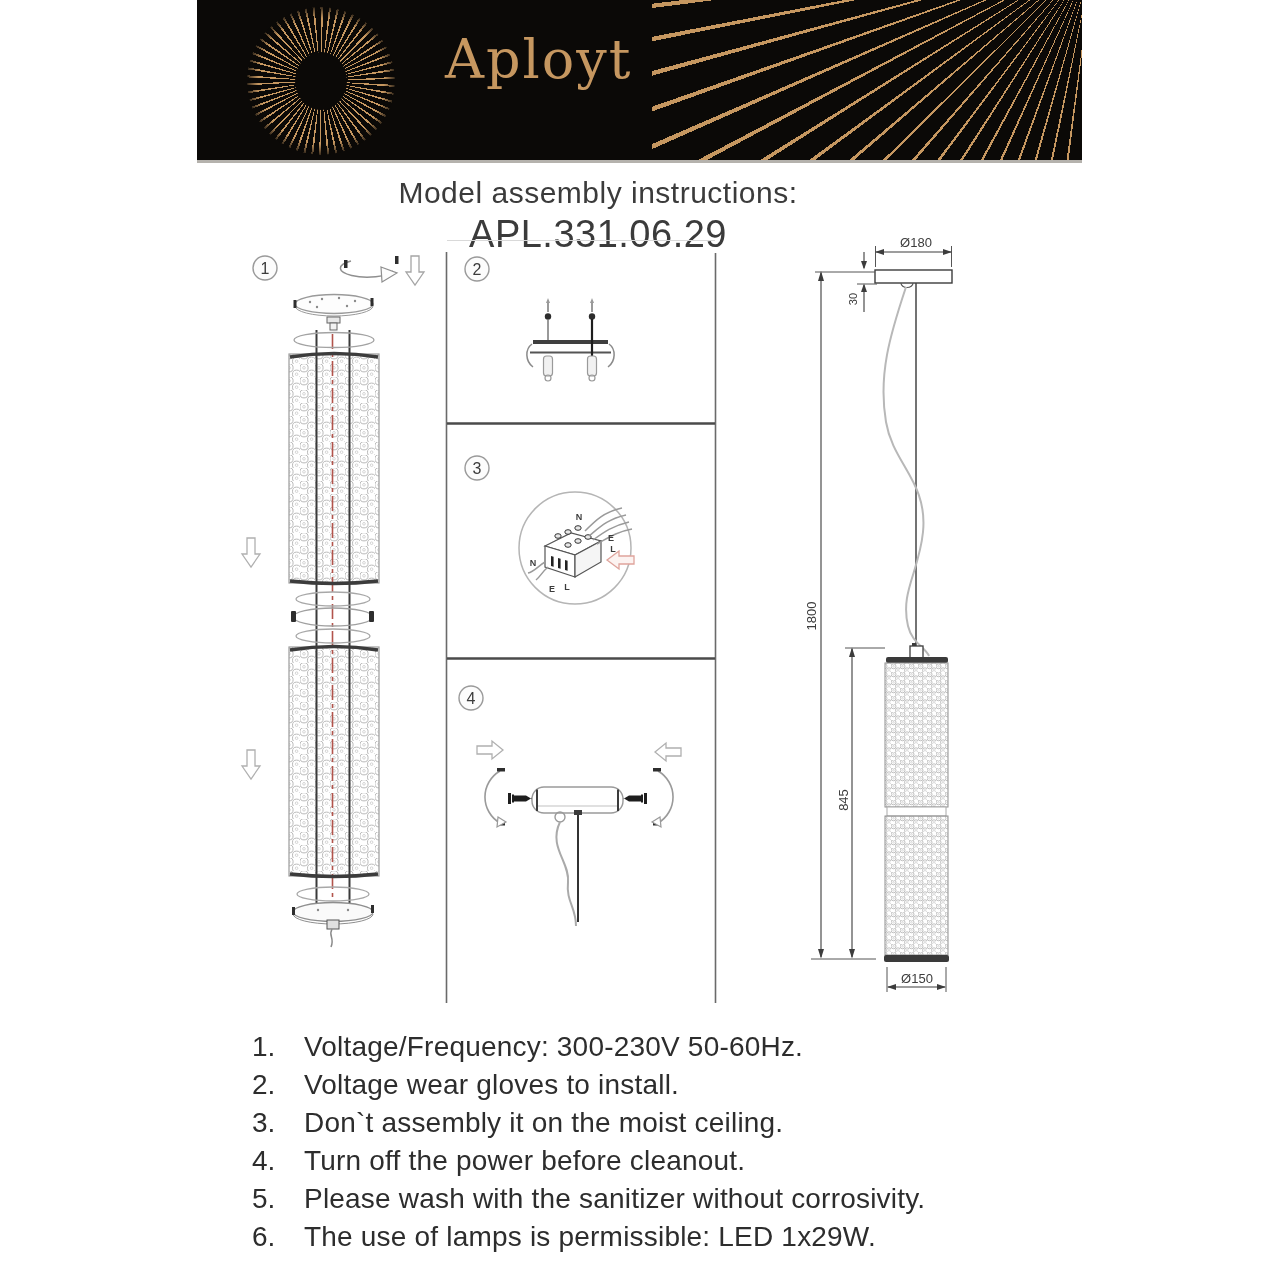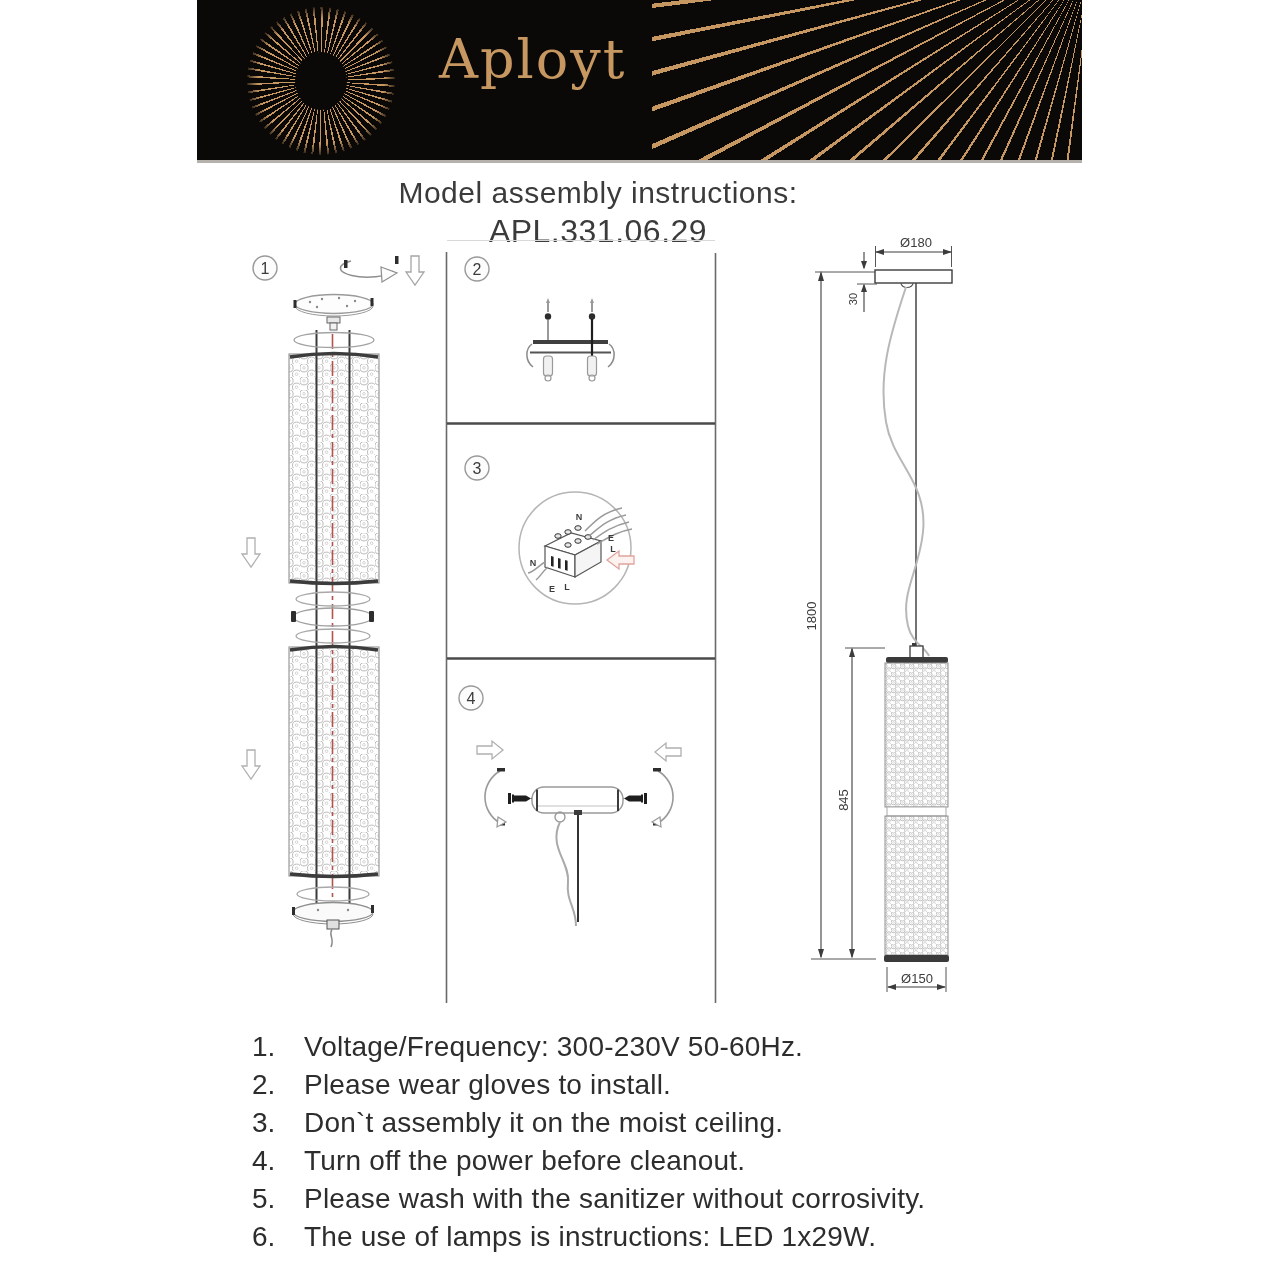--- a/index.html
+++ b/index.html
@@ -9,31 +9,31 @@
   
   .banner{position:absolute;left:197px;top:0;width:885px;height:160px;
           background:#0b0907;border-bottom:3px solid #b5b2ad;overflow:hidden;}
   .sunburst-wrap{position:absolute;left:50px;top:7px;width:148px;height:148px;}
   .sunburst{width:148px;height:148px;border-radius:50%;
             background:repeating-conic-gradient(#c69760 0deg 1.6deg, #0b0907 1.6deg 6.2deg);
             -webkit-mask-image:radial-gradient(circle,#000 0 60%,transparent 74%);
             mask-image:radial-gradient(circle,#000 0 60%,transparent 74%);}
   .sunburst-core{position:absolute;left:50%;top:50%;width:52px;height:58px;
                  transform:translate(-50%,-50%);background:#0b0907;border-radius:50%;}
-  .brand-name{position:absolute;left:242px;top:28px;
+  .brand-name{position:absolute;left:248px;top:28px;
               font-family:"DejaVu Serif", serif;font-size:54px;font-weight:400;
               color:#c69760;letter-spacing:2px;}
   .rays{position:absolute;right:0;top:0;width:430px;height:160px;
         background:repeating-conic-gradient(from 120deg at 103% -30%,
                    #c69760 0deg 0.55deg, rgba(0,0,0,0) 0.55deg 4.2deg);}
 
   
   .title-block{position:absolute;left:0;top:176px;width:1196px;text-align:center;color:#3b3b3b;}
   .title-line1{font-size:30px;letter-spacing:.5px;}
-  .title-line2{font-size:32px;margin-top:3px;letter-spacing:.5px;}
+  .title-line2{font-size:38px;margin-top:3px;letter-spacing:.5px;}
 
   
   .diagram{position:absolute;left:0;top:0;width:1280px;height:1030px;}
   .diagram text{font-family:"Liberation Sans", sans-serif;fill:#3c3c3c;}
   .stepnum{font-size:16px;fill:#5a5a5a;}
   .dimtxt{font-size:13px;}
   .dimtxt-s{font-size:11px;}
   .wiretxt{font-size:9px;font-weight:bold;}
 
   
@@ -336,31 +336,31 @@
   </g>
 </svg>
 
 <div class="instructions">
   <div class="instr-row">
     <span class="instr-num">1.</span>
     <span class="instr-text">Voltage/Frequency: 300-230V 50-60Hz.</span>
   </div>
   <div class="instr-row">
     <span class="instr-num">2.</span>
-    <span class="instr-text">Please wear gloves to install.</span>
+    <span class="instr-text">Voltage wear gloves to install.</span>
   </div>
   <div class="instr-row">
     <span class="instr-num">3.</span>
     <span class="instr-text">Don`t assembly it on the moist ceiling.</span>
   </div>
   <div class="instr-row">
     <span class="instr-num">4.</span>
     <span class="instr-text">Turn off the power before cleanout.</span>
   </div>
   <div class="instr-row">
     <span class="instr-num">5.</span>
     <span class="instr-text">Please wash with the sanitizer without corrosivity.</span>
   </div>
   <div class="instr-row">
     <span class="instr-num">6.</span>
-    <span class="instr-text">The use of lamps is instructions: LED 1x29W.</span>
+    <span class="instr-text">The use of lamps is permissible: LED 1x29W.</span>
   </div>
 </div>
 
 </body></html>

